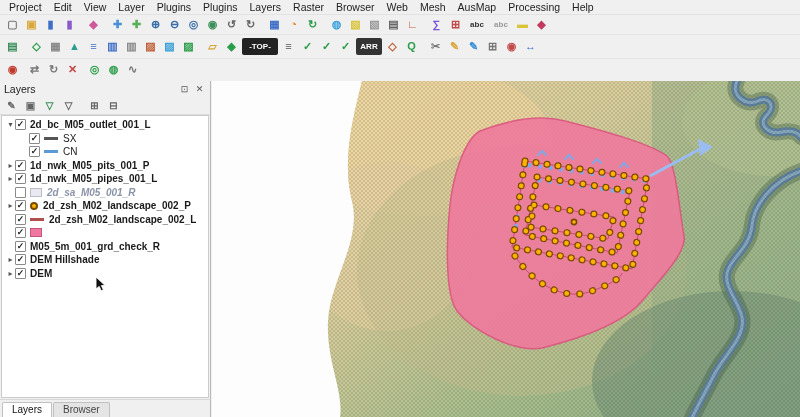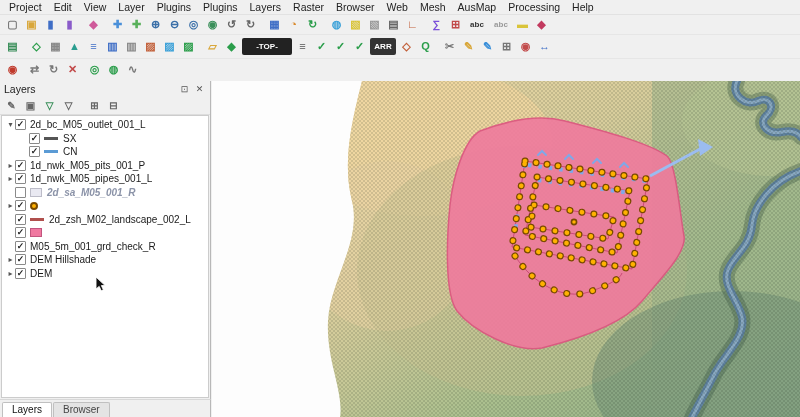--- a/index.html
+++ b/index.html
@@ -44,21 +44,21 @@
   .tree-row .chk { font-size:9px; font-weight:bold; color:#222; line-height:1; }
   .tree-row .sw { display:none; margin:0 3px 0 2px; }
   .tree-row .sw.show { display:inline-block; }
   .sw.line-dark  { width:14px; height:3px; background:#555; }
   .sw.line-blue  { width:14px; height:3px; background:#5b9bd5; }
   .sw.line-red   { width:14px; height:3px; background:#b0504d; }
   .sw.rect-pink  { width:12px; height:9px; background:#f078a0; border:1px solid #c2557e; }
   .sw.rect-light { width:12px; height:9px; background:#e9e9f2; border:1px solid #bcbcc8; }
   .sw.dot-orange { width:8px; height:8px; border-radius:50%; background:#ffb200; border:2px solid #7a4a00; }
   .tree-row .lab { font-size:10px; color:#1a1a1a; margin-left:2px; }
-  .tree-row.bold .lab { font-weight:normal; }
+  .tree-row.bold .lab { font-weight:bold; }
   .tree-row.muted .lab { color:#8b93a8; font-style:italic; font-weight:bold; }
 
   
   #bottom-tabs { position:absolute; left:0; bottom:0; width:211px; height:18px;
     background:#f0f0f0; border-right:1px solid #b8b8b8; display:flex; align-items:flex-end;
     padding-left:2px; border-top:1px solid #d8d8d8; }
   .tab { font-size:10px; padding:1px 9px 2px 9px; border:1px solid #c0c0c0; border-bottom:none;
     background:#e4e4e4; color:#444; margin-right:1px; border-radius:2px 2px 0 0; }
   .tab.active { background:#fff; color:#111; }
 
@@ -203,21 +203,21 @@
     </span>
     <span class="tbicon">
       <span class="g" style="color: rgb(42, 157, 74);">▨</span>
     </span>
     <span class="tbicon" style="margin-left: 6px;">
       <span class="g" style="color: rgb(217, 167, 58);">▱</span>
     </span>
     <span class="tbicon">
       <span class="g" style="color: rgb(42, 157, 74);">◆</span>
     </span>
-    <span class="tbicon wide" style="background: rgb(34, 34, 34); width: 50px; min-width: 30px;">
+    <span class="tbicon wide" style="background: rgb(34, 34, 34); width: 36px; min-width: 30px;">
       <span class="g" style="color: rgb(255, 255, 255);">-TOP-</span>
     </span>
     <span class="tbicon">
       <span class="g" style="color: rgb(85, 85, 85);">≡</span>
     </span>
     <span class="tbicon">
       <span class="g" style="color: rgb(42, 157, 74);">✓</span>
     </span>
     <span class="tbicon">
       <span class="g" style="color: rgb(42, 157, 74);">✓</span>
@@ -351,20 +351,21 @@
         </span>
         <span class="sw rect-light show"></span>
         <span class="lab">2d_sa_M05_001_R</span>
       </div>
       <div class="tree-row bold">
         <span class="arrow">▸</span>
         <span class="cb">
           <span class="chk">✓</span>
         </span>
         <span class="sw dot-orange show"></span>
+        <span class="lab">2d_zsh_M02_landscape_002_P</span>
       </div>
       <div class="tree-row bold">
         <span class="arrow"></span>
         <span class="cb">
           <span class="chk">✓</span>
         </span>
         <span class="sw line-red show"></span>
         <span class="lab">2d_zsh_M02_landscape_002_L</span>
       </div>
       <div class="tree-row bold">

